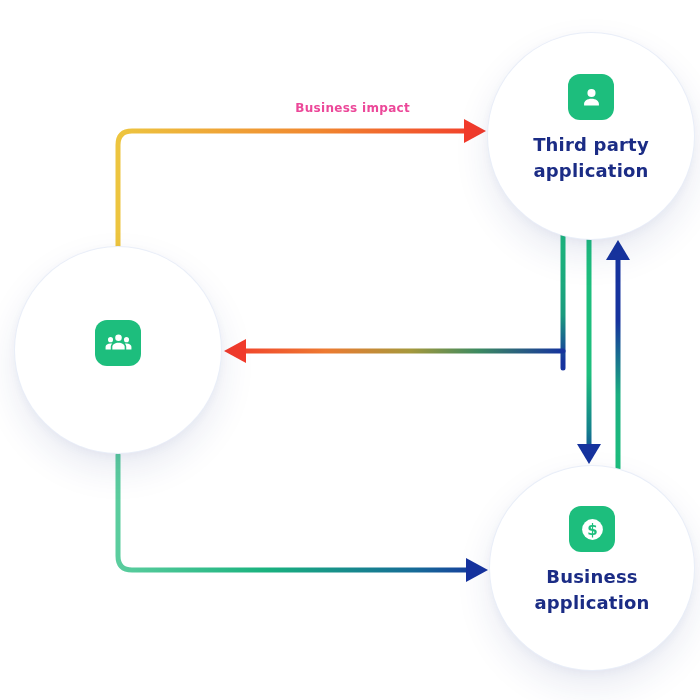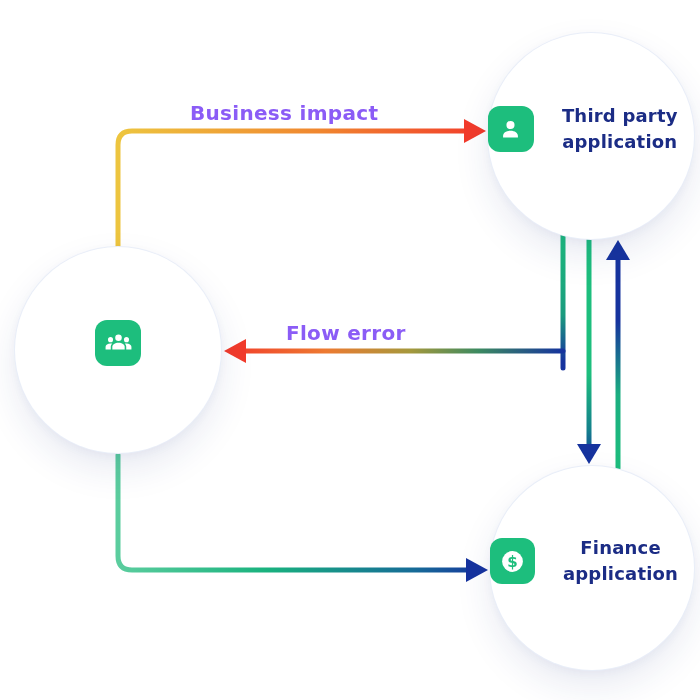--- a/index.html
+++ b/index.html
@@ -5,38 +5,38 @@
   * { margin:0; padding:0; box-sizing:border-box; }
   html,body { background:#ffffff; }
   body {
     width:700px; height:700px; overflow:hidden;
     font-family:"DejaVu Sans","Liberation Sans",sans-serif;
   }
   .canvas { position:relative; width:700px; height:700px; background:#ffffff; }
   .edges-layer { position:absolute; left:0; top:0; width:700px; height:700px; }
   .node {
     position:absolute; background:#ffffff; border-radius:50%;
-    display:flex; align-items:center; justify-content:center;
+    display:flex; flex-direction:column; align-items:center; justify-content:center;
     gap:12px; padding-bottom:14px;
     box-shadow:0 0 0 1px #e9eef8, 0 16px 36px rgba(30,50,130,0.10), 0 3px 10px rgba(30,50,130,0.05);
   }
   .node-third { left:488px; top:33px;  width:206px; height:206px; }
   .node-hr    { left:15px;  top:247px; width:206px; height:206px; }
   .node-fin   { left:490px; top:466px; width:204px; height:204px; }
   .icon-box {
     width:46px; height:46px; border-radius:12px; background:#1dbe7d;
     display:flex; align-items:center; justify-content:center;
   }
   .node-label {
     width:150px; text-align:center; font-size:18px; font-weight:bold;
     color:#1b2c85; line-height:1.42; letter-spacing:0.2px;
   }
   .edge-label {
-    position:absolute; font-size:20px; font-weight:600; color:#8b5cf6;
-    text-align:left; letter-spacing:0.3px;
+    position:absolute; font-size:12px; font-weight:600; color:#ec4899;
+    text-align:right; letter-spacing:0.3px;
   }
   .edge-label-business { left:190px; top:101px; width:220px; }
   .edge-label-flow     { left:286px; top:321px; width:200px; }
 </style>
 </head>
 <body>
 
 <div class="canvas">
 
   <svg class="edges-layer" width="700" height="700" viewBox="0 0 700 700" xmlns="http://www.w3.org/2000/svg">
@@ -99,21 +99,20 @@
       <polygon points="606,260 630,260 618,240" fill="#16339e"></polygon>
     </g>
 
     <g>
       <path d="M 118 455 L 118 556 Q 118 570 132 570 L 466 570" fill="none" stroke="url(#g-bottom)" stroke-width="5" stroke-linecap="round"></path>
       <polygon points="466,558 466,582 488,570" fill="#16339e"></polygon>
     </g>
   </svg>
 
   <div class="edge-label edge-label-business">Business impact</div>
-  <div class="edge-label edge-label-flow">Flow error</div>
 
   <div class="node node-third">
     <span class="icon-box">
       <svg viewBox="0 0 24 24" width="27" height="27" fill="#ffffff" xmlns="http://www.w3.org/2000/svg">
         <circle cx="12" cy="8" r="3.6"></circle>
         <path d="M12 13.2c-3.9 0-6.6 2-6.6 4.6V19h13.2v-1.2c0-2.6-2.7-4.6-6.6-4.6z"></path>
       </svg>
     </span>
     <div class="node-label">Third party application</div>
   </div>
@@ -131,16 +130,16 @@
     </span>
   </div>
 
   <div class="node node-fin">
     <span class="icon-box">
       <svg viewBox="0 0 24 24" width="29" height="29" xmlns="http://www.w3.org/2000/svg">
         <circle cx="12" cy="12" r="8.6" fill="#ffffff"></circle>
         <text x="12" y="16.3" text-anchor="middle" font-size="12.5" font-weight="bold" fill="#1dbe7d" font-family="DejaVu Sans, sans-serif">$</text>
       </svg>
     </span>
-    <div class="node-label">Finance application</div>
+    <div class="node-label">Business application</div>
   </div>
 
 </div>
 
 </body></html>

